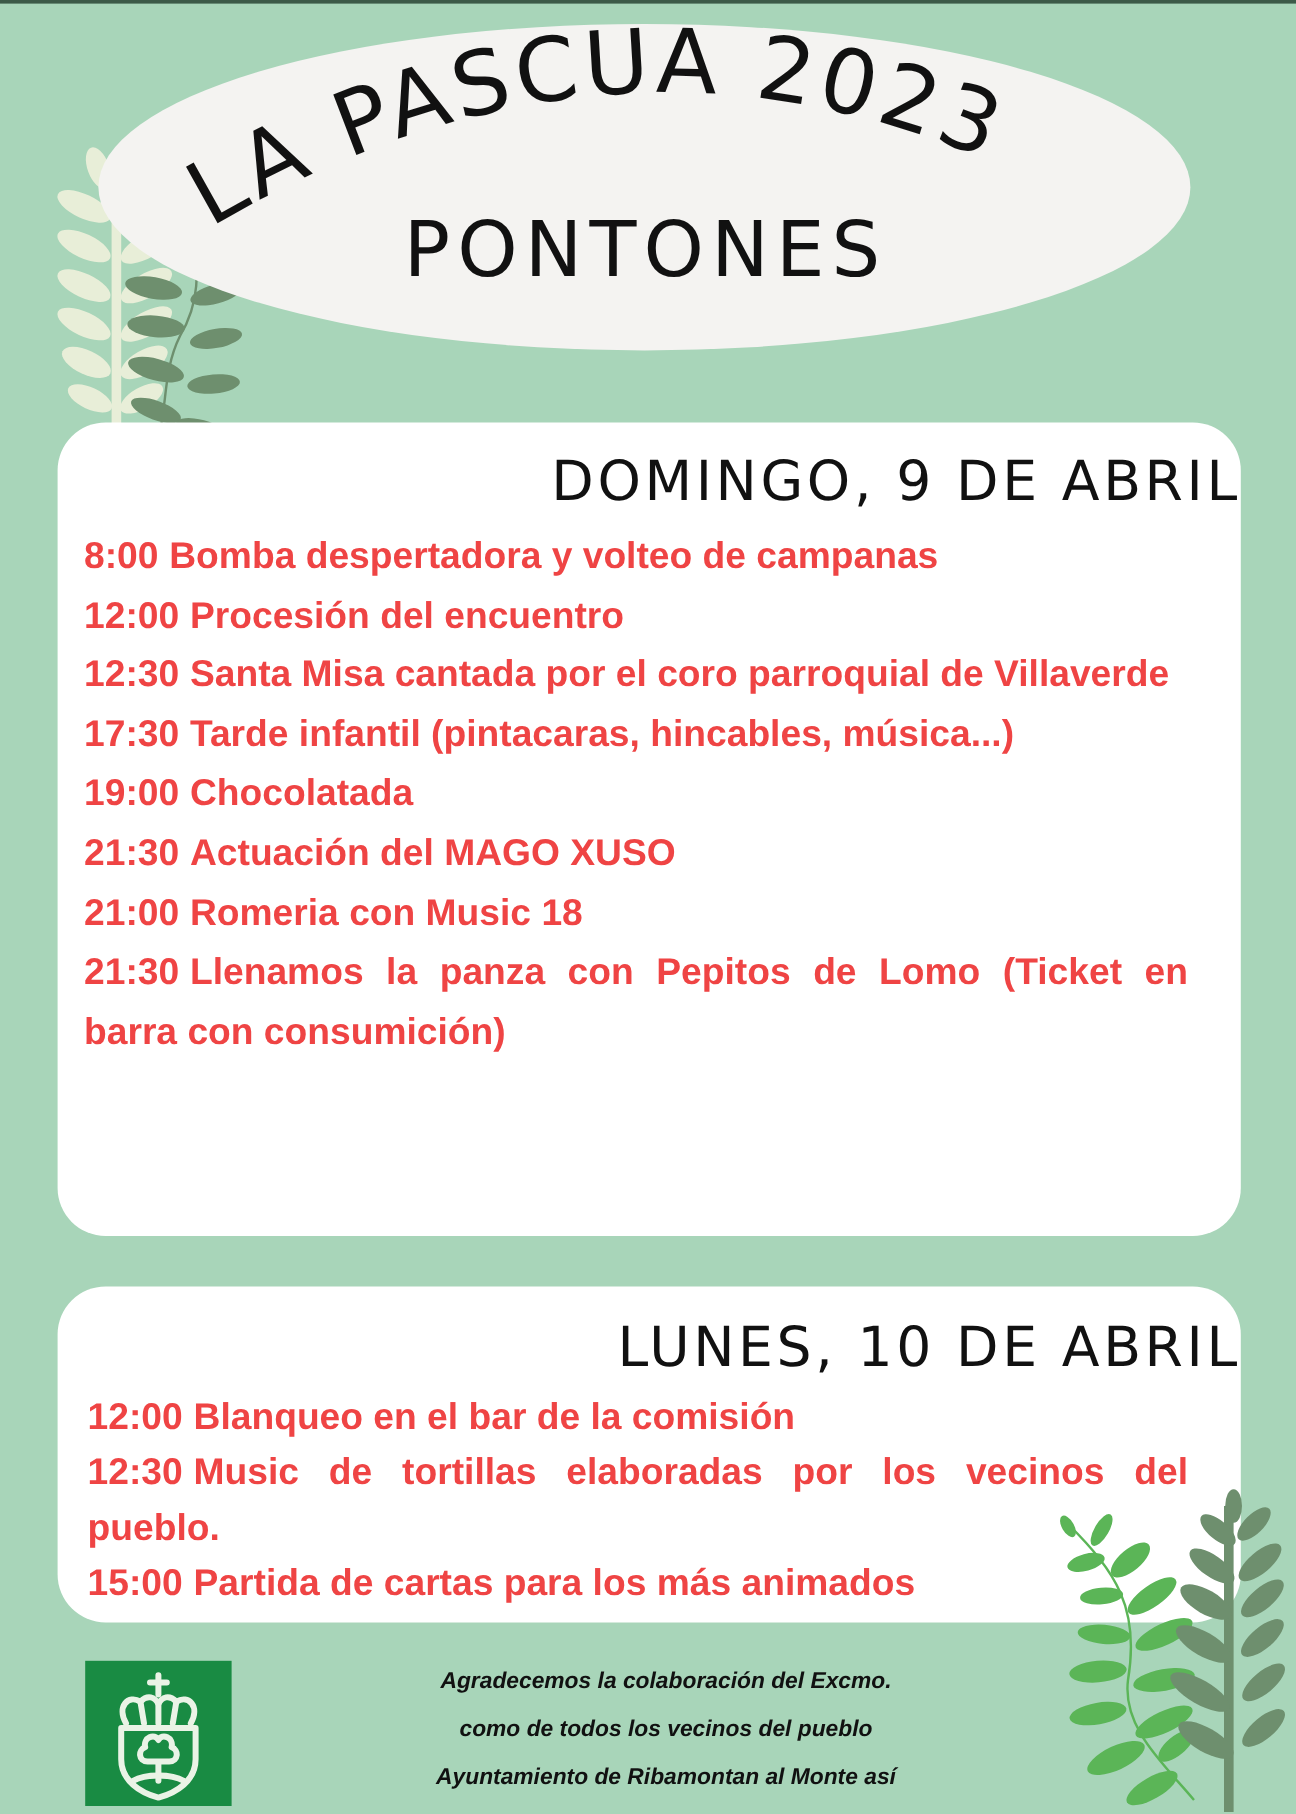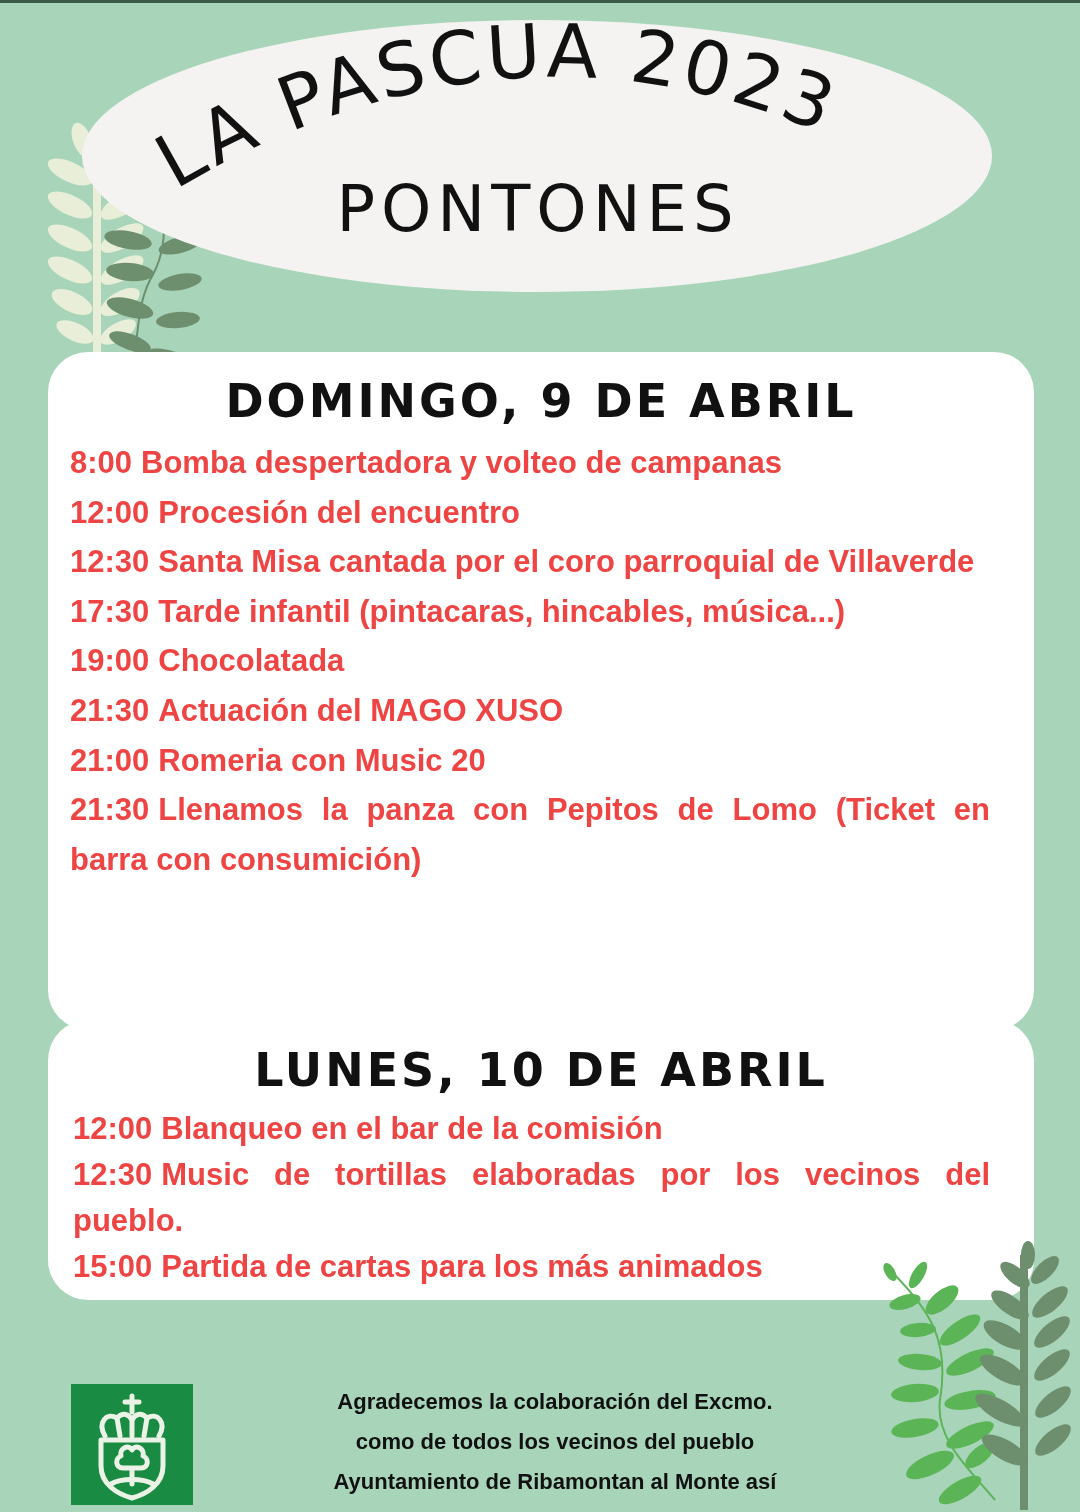--- a/index.html
+++ b/index.html
@@ -27,23 +27,23 @@
     position: absolute; left: 0; top: 172px; width: 1080px; text-align: center;
     font-family: "DejaVu Sans", sans-serif; font-size: 64px; letter-spacing: 6px; color: #111;
     transform: translateX(-2px);
   }
 
   
   .card {
     position: absolute; background: #ffffff; border-radius: 40px;
   }
   .card.sunday { left: 48px; top: 352px; width: 986px; height: 678px; }
-  .card.monday { left: 48px; top: 1020px; width: 986px; height: 280px; }
+  .card.monday { left: 48px; top: 1072px; width: 986px; height: 280px; }
   .day-heading {
-    text-align: center; font-family: "DejaVu Sans", sans-serif; font-weight: bold;
+    text-align: right; font-family: "DejaVu Sans", sans-serif; font-weight: normal;
     font-size: 46px; letter-spacing: 3px; color: #111; margin: 0;
   }
   .sunday .day-heading { padding-top: 12px; height: 74px; line-height: 74px; }
   .monday .day-heading { padding-top: 14px; height: 72px; line-height: 72px; }
   .events { list-style: none; margin: 0; padding: 0 44px 0 22px; }
   .events li {
     font-family: "Liberation Sans", sans-serif; font-weight: bold; font-size: 31px;
     color: #ef4444; line-height: 49.6px; text-align: justify;
   }
   .monday .events li { line-height: 46px; padding-left: 3px; }
@@ -52,22 +52,22 @@
   
   .leaves { position: absolute; pointer-events: none; }
 
   
   .logo {
     position: absolute; left: 71px; top: 1384px; width: 122px; height: 121px;
     background: #198b43;
   }
   .thanks {
     position: absolute; left: 210px; top: 1382px; width: 690px; text-align: center;
-    font-family: "Liberation Sans", sans-serif; font-weight: bold;
-    font-size: 22px; line-height: 40px; color: #111;
+    font-family: "Liberation Sans", sans-serif; font-style: italic; font-weight: bold;
+    font-size: 19px; line-height: 40px; color: #111;
   }
   .thanks span { display: block; }
 </style>
 </head>
 <body>
 
 <div class="top-line"></div>
 
 <svg class="leaves" style="left:30px; top:110px;" width="180" height="270" viewBox="0 0 180 270">
 
@@ -121,21 +121,21 @@
 
 <section class="card sunday">
   <h2 class="day-heading">DOMINGO, 9 DE ABRIL</h2>
   <ul class="events">
     <li><span class="time">8:00</span><span>Bomba despertadora y volteo de campanas</span></li>
     <li><span class="time">12:00</span><span>Procesión del encuentro</span></li>
     <li><span class="time">12:30</span><span>Santa Misa cantada por el coro parroquial de Villaverde</span></li>
     <li><span class="time">17:30</span><span>Tarde infantil (pintacaras, hincables, música...)</span></li>
     <li><span class="time">19:00</span><span>Chocolatada</span></li>
     <li><span class="time">21:30</span><span>Actuación del MAGO XUSO</span></li>
-    <li><span class="time">21:00</span><span>Romeria con Music 20</span></li>
+    <li><span class="time">21:00</span><span>Romeria con Music 18</span></li>
     <li><span class="time">21:30</span><span>Llenamos la panza con Pepitos de Lomo (Ticket en barra con consumición)</span></li>
   </ul>
 </section>
 
 <section class="card monday">
   <h2 class="day-heading">LUNES, 10 DE ABRIL</h2>
   <ul class="events">
     <li><span class="time">12:00</span><span>Blanqueo en el bar de la comisión</span></li>
     <li><span class="time">12:30</span><span>Music de tortillas elaboradas por los vecinos del pueblo.</span></li>
     <li><span class="time">15:00</span><span>Partida de cartas para los más animados</span></li>

